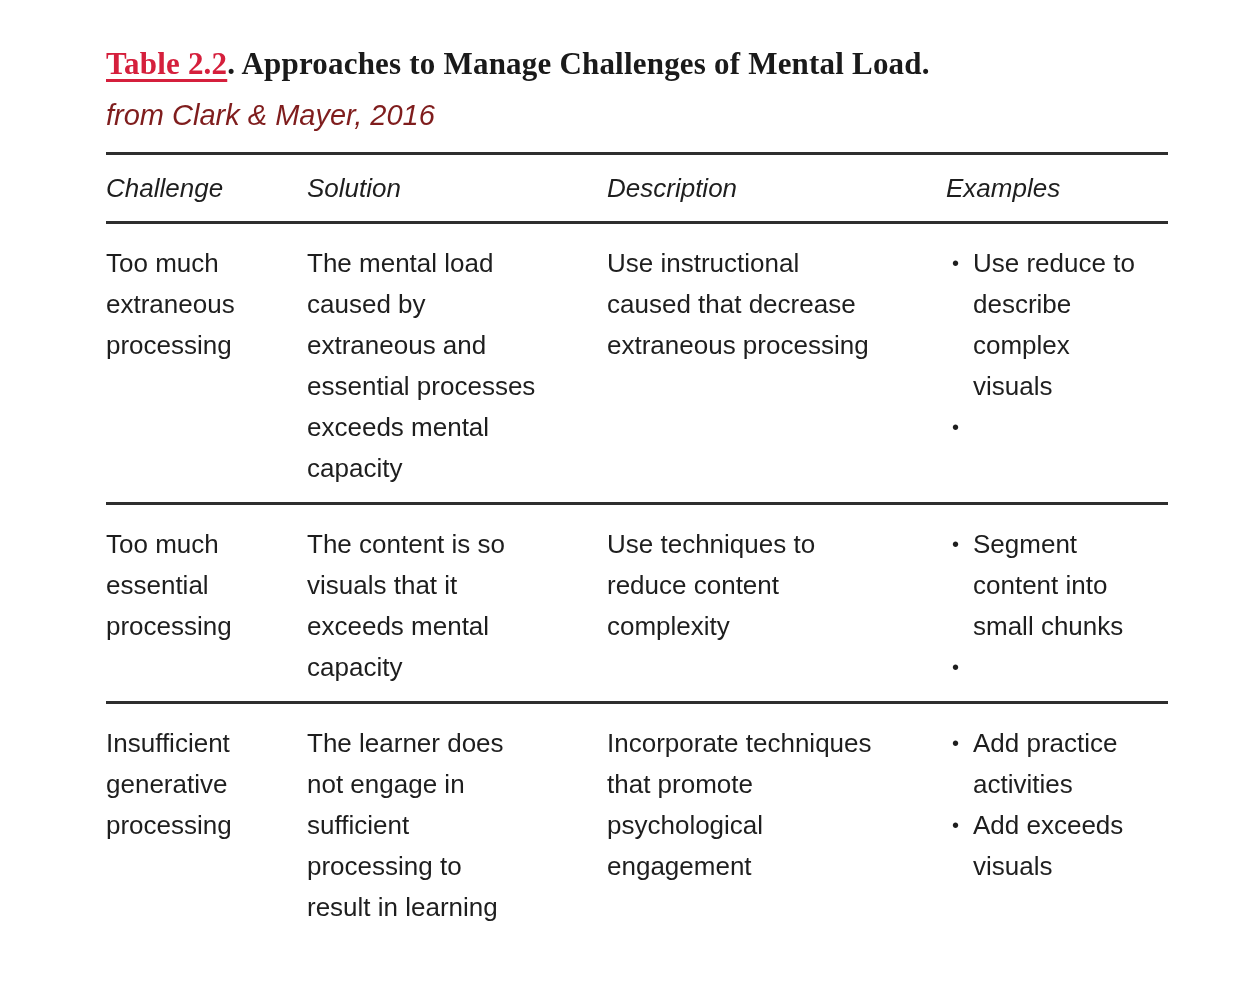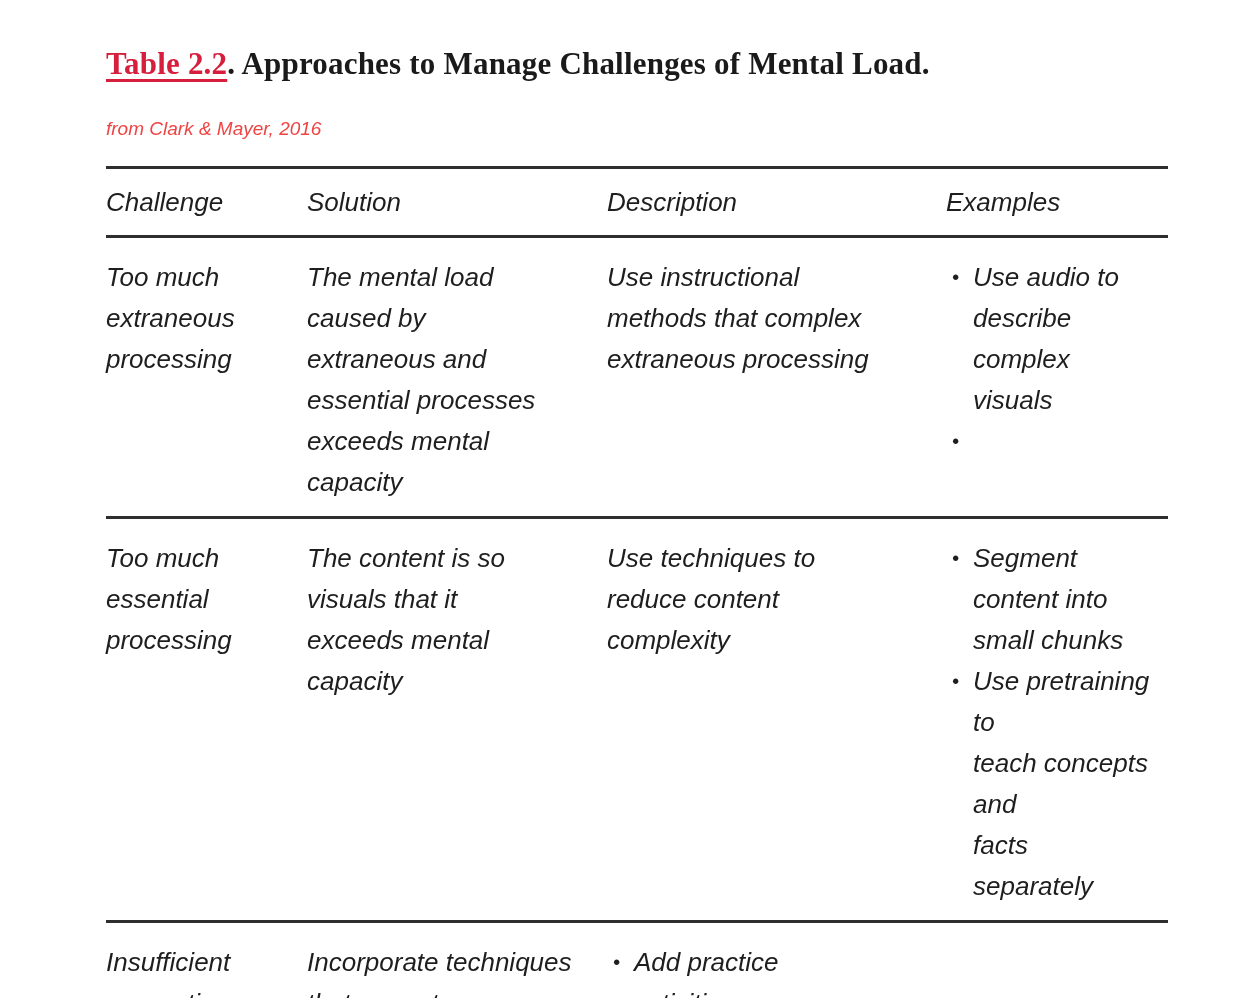--- a/index.html
+++ b/index.html
@@ -25,25 +25,25 @@
     color: #d51f3c;
     text-decoration: underline;
     text-decoration-thickness: 3px;
     text-underline-offset: 5px;
     cursor: pointer;
   }
   .title-sep { color: #1a1a1a; }
 
   
   .subtitle {
-    margin-top: 28px;
-    font-size: 19px;
+    margin-top: 14px;
+    font-size: 29px;
     line-height: 34px;
     font-style: italic;
-    color: #ef4444;
+    color: #7f1d1d;
   }
 
   
   .data-table { margin-top: 20px; }
   .row {
     display: grid;
     grid-template-columns: 180px 279px 318px 1fr;
     gap: 21px;
   }
   .thead {
@@ -51,21 +51,20 @@
     border-bottom: 3px solid #2e2e2e;
     padding: 13px 0 12px;
     font-style: italic;
     font-size: 26px;
     line-height: 36px;
     color: #242424;
   }
   .tbody-row {
     padding: 19px 0 13px;
     border-bottom: 3px solid #2e2e2e;
-    font-style: italic;
   }
   .tbody-row:last-child { border-bottom: none; }
 
   .cell {
     font-size: 26px;
     line-height: 41px;
     white-space: pre-line;
     padding-right: 14px;
     color: #1e1e1e;
   }
@@ -111,26 +110,26 @@
       <div class="cell">Too much
 extraneous
 processing</div>
       <div class="cell">The mental load
 caused by
 extraneous and
 essential processes
 exceeds mental
 capacity</div>
       <div class="cell">Use instructional
-methods that complex
+caused that decrease
 extraneous processing</div>
       <div class="cell examples-cell">
         <div class="bullet-item">
           <span class="bullet">•</span>
-          <span class="bullet-text">Use audio to describe
+          <span class="bullet-text">Use reduce to describe
 complex visuals</span>
         </div>
         <div class="bullet-item">
           <span class="bullet">•</span>
         </div>
       </div>
     </div>
 
     <div class="row tbody-row">
       <div class="cell">Too much
@@ -144,31 +143,33 @@
 reduce content
 complexity</div>
       <div class="cell examples-cell">
         <div class="bullet-item">
           <span class="bullet">•</span>
           <span class="bullet-text">Segment content into
 small chunks</span>
         </div>
         <div class="bullet-item">
           <span class="bullet">•</span>
-          <span class="bullet-text">Use pretraining to
-teach concepts and
-facts separately</span>
         </div>
       </div>
     </div>
 
     <div class="row tbody-row">
       <div class="cell">Insufficient
 generative
 processing</div>
+      <div class="cell">The learner does
+not engage in
+sufficient
+processing to
+result in learning</div>
       <div class="cell">Incorporate techniques
 that promote
 psychological
 engagement</div>
       <div class="cell examples-cell">
         <div class="bullet-item">
           <span class="bullet">•</span>
           <span class="bullet-text">Add practice
 activities</span>
         </div>

